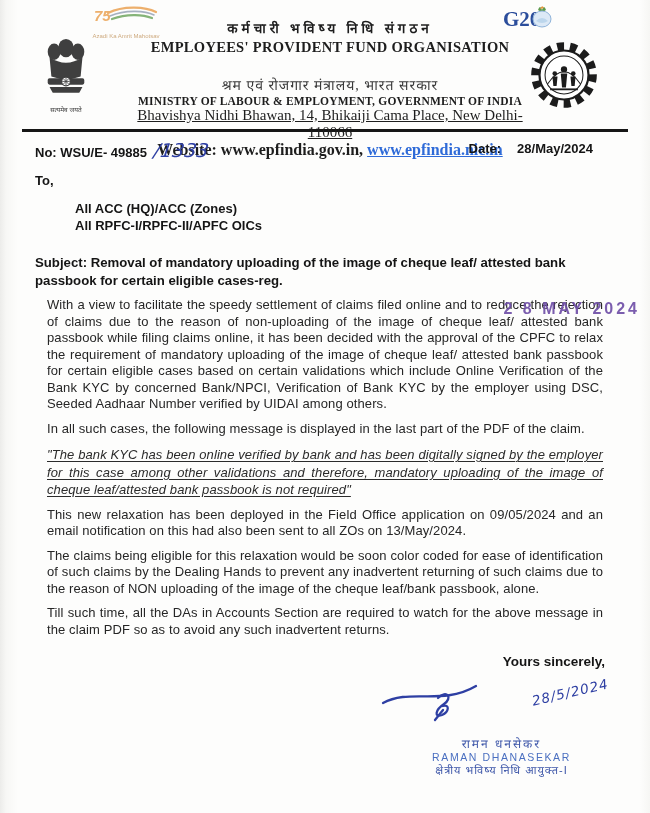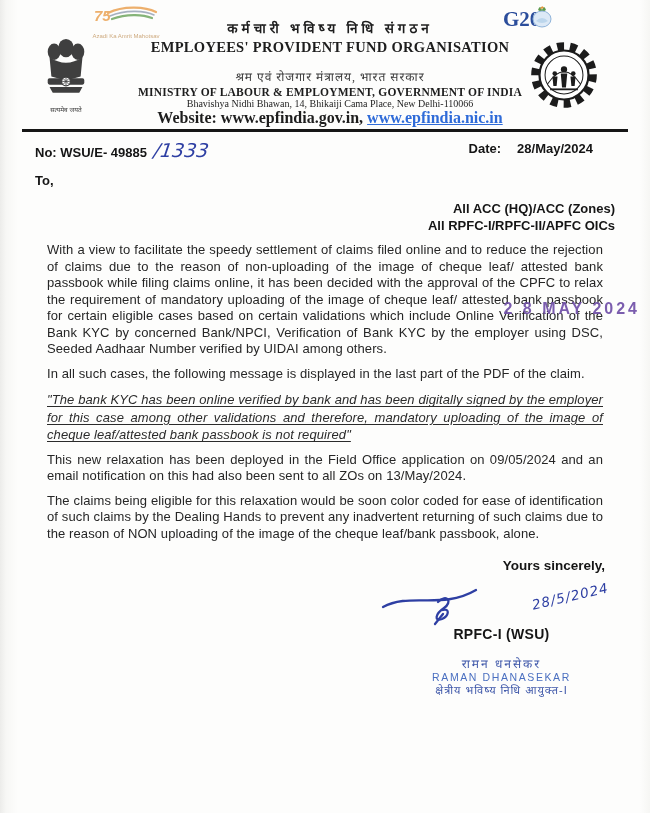--- a/index.html
+++ b/index.html
@@ -6,46 +6,46 @@
   .page {
     position:relative; width:650px; height:813px; overflow:hidden;
     background:linear-gradient(90deg,#ececea 0px,#f7f7f5 6px,#fdfdfc 18px,#fdfdfc 640px,#f6f6f4 650px);
     font-family:"Liberation Sans", sans-serif; color:#262626;
   }
   
   .letterhead { position:relative; height:129px; }
   .head-text { position:absolute; left:122px; right:112px; top:19px; text-align:center; font-family:"Liberation Serif", serif; color:#1d1d1d; }
   .h-hi-org  { font-weight:bold; font-size:13.5px; letter-spacing:4px; }
   .h-en-org  { font-weight:bold; font-size:14.5px; letter-spacing:0.3px; margin-top:2px; }
-  .h-hi-min  { font-size:12px; color:#3a3a3a; margin-top:12px; letter-spacing:1px; }
+  .h-hi-min  { font-size:14px; color:#3a3a3a; margin-top:19px; letter-spacing:1px; }
   .h-en-min  { font-weight:bold; font-size:11.5px; margin-top:1px; letter-spacing:0.2px; }
   .h-office  { font-weight:bold; font-size:11px; margin-top:1px; }
   .h-addr-hi { font-size:10.5px; margin-top:2px; letter-spacing:0.5px; }
-  .h-addr-en { font-size:10px; }
+  .h-addr-en { font-size:15px;text-decoration:underline; }
   .h-web     { font-size:16px; font-weight:bold; }
   .weblink   { color:#2f6bd8; text-decoration:underline; cursor:pointer; }
   .logo { position:absolute; }
   .azadi  { left:90px; top:3px; opacity:0.75; text-align:center; }
   .azadi-caption { font-size:6px; color:#bd8d53; line-height:1.1; width:72px; }
   .g20    { left:502px; top:2px; }
   .emblem { left:41px; top:38px; text-align:center; width:50px; }
   .emblem-caption { font-size:6.5px; color:#3f3f3f; margin-top:-1px; }
   .epfo   { left:527px; top:37px; }
   .rule { margin:0 22px; border-top:3px solid #161616; }
   
   main { position:relative; padding:0 35px; }
   .b { font-weight:bold; color:#151515; }
   .ref-row { display:flex; justify-content:space-between; align-items:flex-start; margin-top:9px; font-size:13px; }
   .hand { display:inline-block; color:#2e3fa3; font-size:19px; font-style:italic;
           font-family:"DejaVu Sans", sans-serif; transform:skewX(-8deg); margin-left:7px; line-height:1; }
   .ref-right { display:flex; gap:16px; margin-right:22px; }
   .stamp-date { position:absolute; right:10px; top:159px; color:#7050a8; font-size:16px; font-weight:bold;
                 letter-spacing:3px; opacity:0.92; white-space:nowrap; }
   .to { margin-top:13px; font-size:13px; }
-  .recipients { margin-top:12px; margin-left:40px; font-size:13px; line-height:1.32;text-align:right; }
+  .recipients { margin-top:12px; margin-left:40px; font-size:13px; line-height:1.32; }
   .subject { margin:20px 0 0; font-size:13.2px; line-height:1.32; }
   .salutation { margin:11px 0 0; font-size:13px; }
   .para { margin:8px 12px 0; font-size:13px; line-height:16.5px; text-align:justify; letter-spacing:0.1px; }
   .quote { font-style:italic; text-decoration:underline; text-underline-offset:2px; line-height:17.5px; margin-top:9px; color:#2b2b2b; }
   
   .closing { width:215px; margin:16px 6px 0 auto; text-align:center; position:relative; }
   .closing-text { text-align:right; padding-right:4px; font-size:13.5px; }
   .sig-wrap { position:relative; height:50px; margin-top:3px; }
   .sig-svg { position:absolute; left:-14px; top:4px; }
   .sig-date { position:absolute; right:0; top:12px; transform:rotate(-13deg); color:#2e3fa3;
@@ -146,39 +146,40 @@
     </div>
 
     <div class="stamp-date">2 8 MAY 2024</div>
 
     <div class="to b">To,</div>
     <div class="recipients b">
       <div>All ACC (HQ)/ACC (Zones)</div>
       <div>All RPFC-I/RPFC-II/APFC OICs</div>
     </div>
 
+    <p class="subject b">Subject: Removal of mandatory uploading of the image of cheque leaf/ attested bank passbook for certain eligible cases-reg.</p>
     <p class="para">With a view to facilitate the speedy settlement of claims filed online and to reduce the rejection of claims due to the reason of non-uploading of the image of cheque leaf/ attested bank passbook while filing claims online, it has been decided with the approval of the CPFC to relax the requirement of mandatory uploading of the image of cheque leaf/ attested bank passbook for certain eligible cases based on certain validations which include Online Verification of the Bank KYC by concerned Bank/NPCI, Verification of Bank KYC by the employer using DSC, Seeded Aadhaar Number verified by UIDAI among others.</p>
     <p class="para">In all such cases, the following message is displayed in the last part of the PDF of the claim.</p>
     <p class="para quote">"The bank KYC has been online verified by bank and has been digitally signed by the employer for this case among other validations and therefore, mandatory uploading of the image of cheque leaf/attested bank passbook is not required"</p>
     <p class="para">This new relaxation has been deployed in the Field Office application on 09/05/2024 and an email notification on this had also been sent to all ZOs on 13/May/2024.</p>
     <p class="para">The claims being eligible for this relaxation would be soon color coded for ease of identification of such claims by the Dealing Hands to prevent any inadvertent returning of such claims due to the reason of NON uploading of the image of the cheque leaf/bank passbook, alone.</p>
+    <p class="para">Till such time, all the DAs in Accounts Section are required to watch for the above message in the claim PDF so as to avoid any such inadvertent returns.</p>
 
     <div class="closing">
       <div class="closing-text b">Yours sincerely,</div>
       <div class="sig-wrap">
         <svg class="sig-svg" width="130" height="46" viewBox="0 0 130 46">
           <g fill="none" stroke="#2e3fa3" stroke-width="2.3" stroke-linecap="round">
             <path d="M3 27 C30 12 62 30 96 10"></path>
             <path d="M58 22 c9 -9 15 0 6 6 c-9 6 -10 14 -2 11 c7 -3 8 -11 1 -9"></path>
             <path d="M63 34 l-8 10"></path>
           </g>
         </svg>
         <span class="sig-date">28/5/2024</span>
       </div>
-      <div class="designation b">RPFC-I (WSU)</div>
       <div class="stamp-block">
         <div class="stamp-hi-name">रामन धनसेकर</div>
         <div class="stamp-en-name">RAMAN DHANASEKAR</div>
         <div class="stamp-hi-title">क्षेत्रीय भविष्य निधि आयुक्त-I</div>
 
       </div>
     </div>
   </main>
 </div>
 

